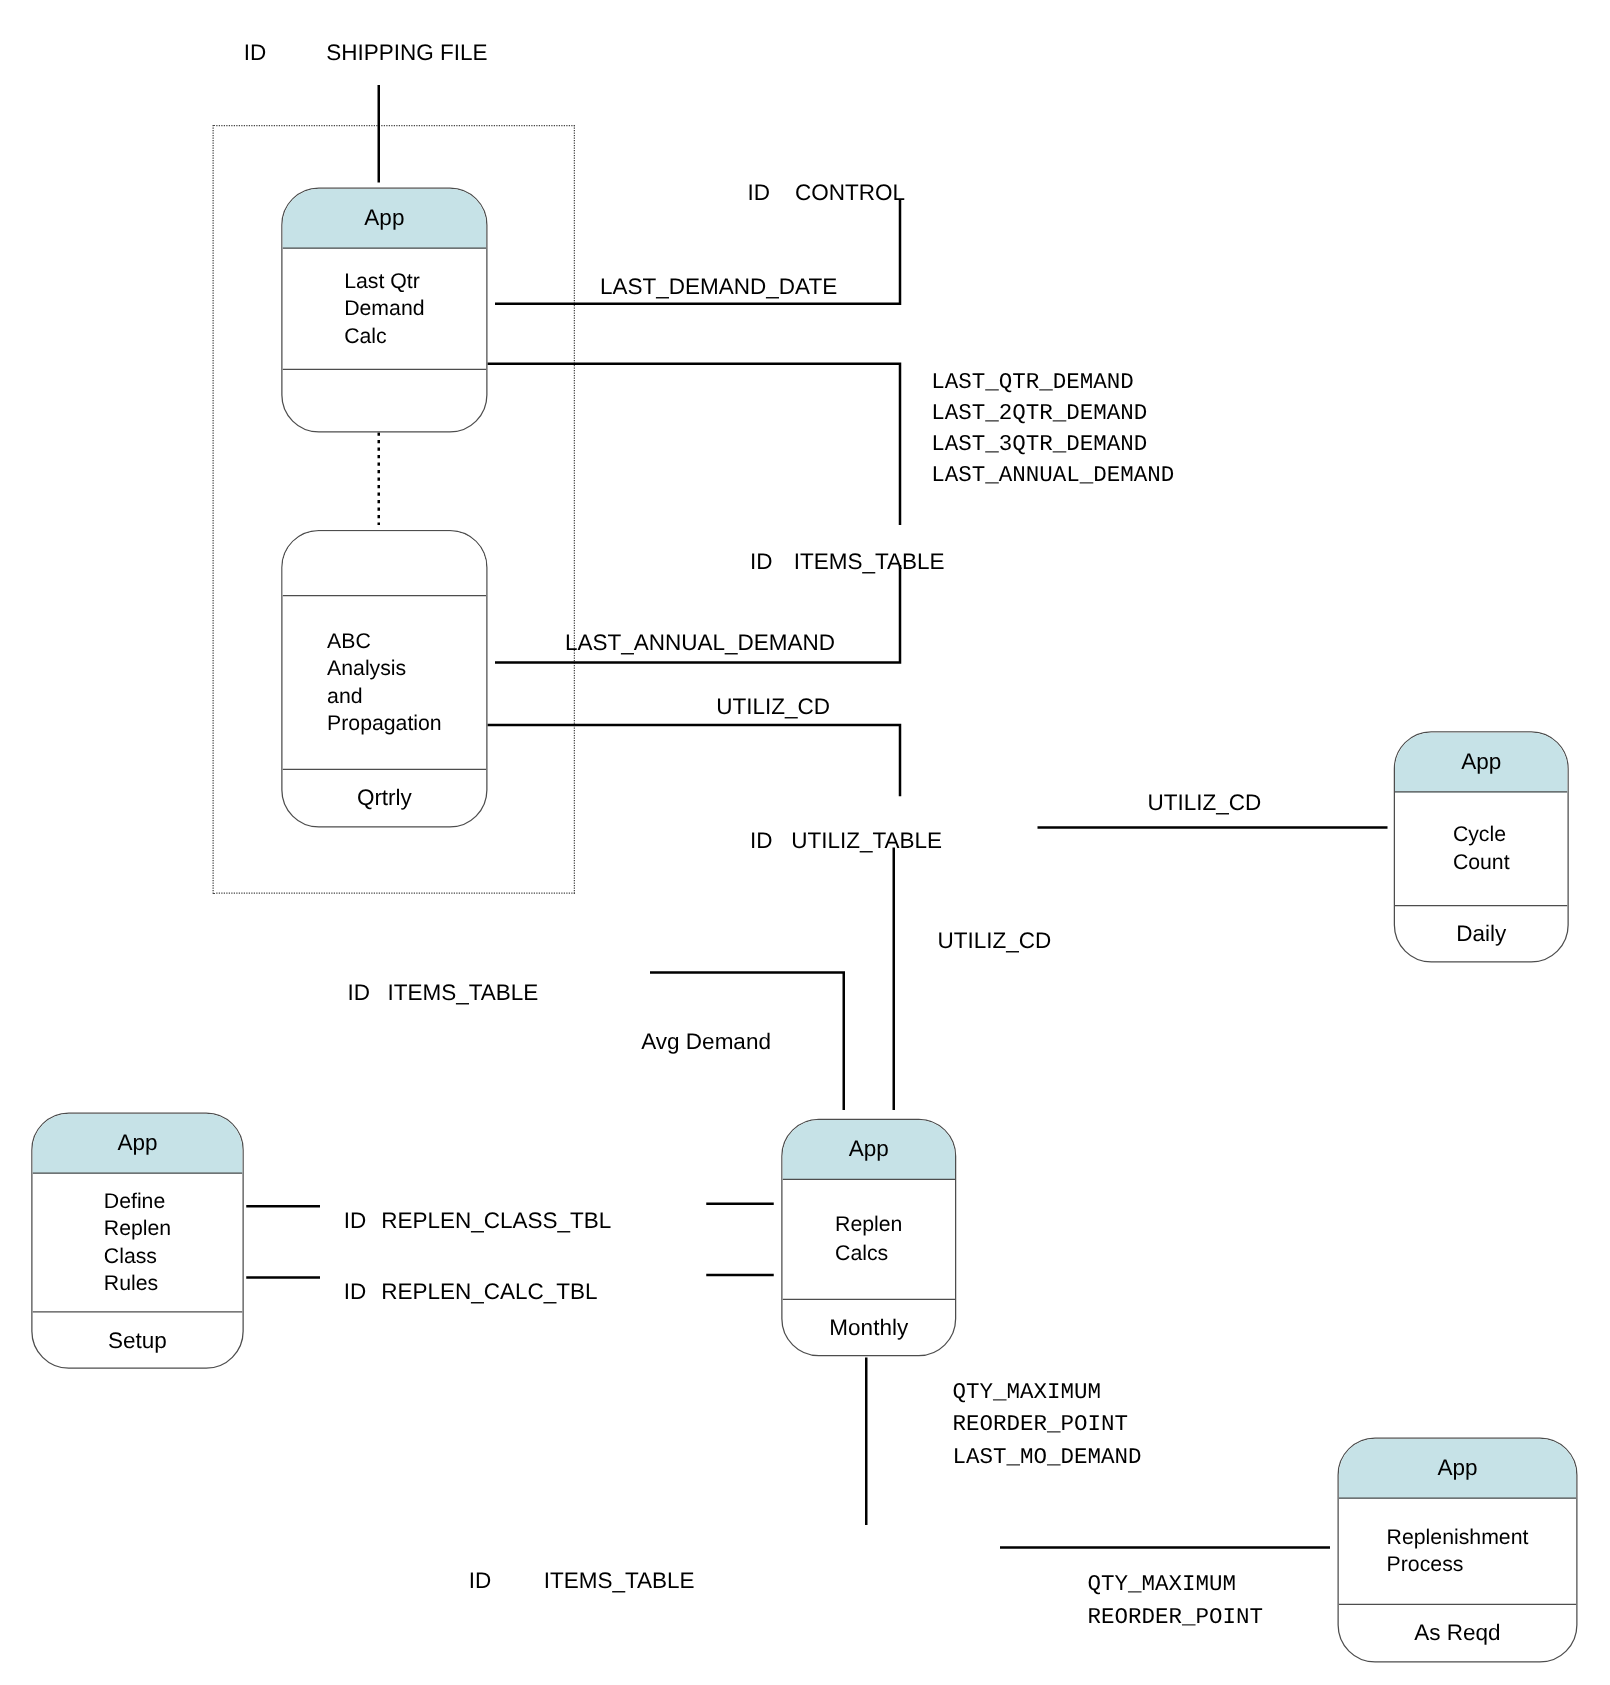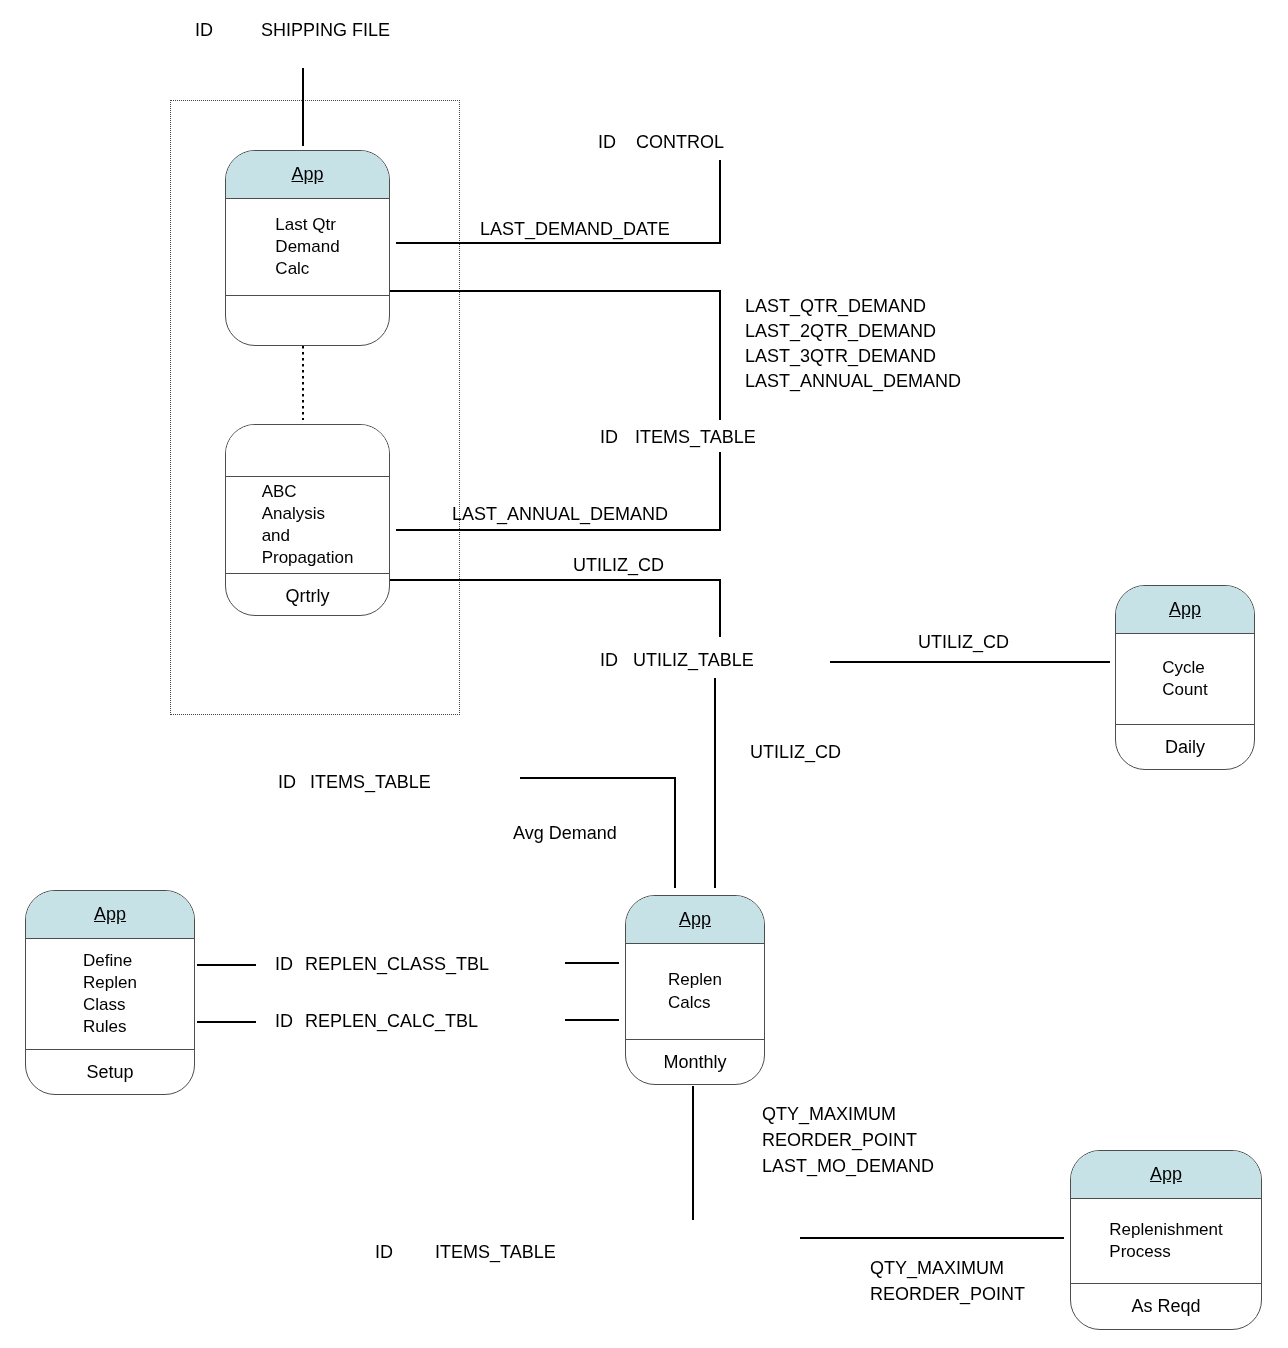--- a/index.html
+++ b/index.html
@@ -46,21 +46,20 @@
     overflow:hidden;
   }
   .node-header{
     flex:0 0 auto;
     display:flex;
     align-items:center;
     justify-content:center;
     background:var(--node-header-fill);
     border-bottom:1.4px solid var(--node-border);
     font-size:18px;
-    text-decoration:underline;
   }
   .node-header.empty{ background:#fff; }
   .node-body{
     flex:1 1 auto;
     display:flex;
     align-items:center;
     justify-content:center;
     text-align:left;
     white-space:pre-line;
     font-size:17px;
@@ -75,33 +74,34 @@
     border-top:1.4px solid var(--node-border);
     font-size:18px;
   }
   .store-label{
     position:absolute;
     display:flex;
     align-items:flex-start;
     font-size:18px;
     line-height:22px;
     white-space:nowrap;
+    margin-top:12px;
   }
   .flow-label{
     position:absolute;
     font-size:18px;
     line-height:22px;
     white-space:nowrap;
   }
   .flow-label-group{
     position:absolute;
     font-size:18px;
     white-space:nowrap;
   }
-  .flow-label-group .line{ line-height:25px; }
+  .flow-label-group .line{ line-height:25px;font-family:Liberation Mono, monospace; }
   .flow-label-group.lg26 .line{ line-height:26px;margin-left:32px; }
 </style>
 </head>
 <body>
 
 <div class="canvas">
 
   <div class="group-box" style="left:170px;top:100px;width:290px;height:615px"></div>
 
   <svg class="wires" viewBox="0 0 1288 1348">
@@ -128,21 +128,21 @@
   </svg>
 
   <div class="node" style="left:225px;top:150px;width:165px;height:196px">
     <div class="node-header" style="height:48px">App</div>
     <div class="node-body">Last Qtr
 Demand
 Calc</div>
     <div class="node-footer" style="height:50px"></div>
   </div>
 
-  <div class="node" style="left:225px;top:424px;width:165px;height:192px">
+  <div class="node" style="left:225px;top:424px;width:165px;height:238px">
     <div class="node-header empty" style="height:52px"></div>
     <div class="node-body">ABC
 Analysis
 and
 Propagation</div>
     <div class="node-footer" style="height:46px">Qrtrly</div>
   </div>
 
   <div class="node" style="left:1115px;top:585px;width:140px;height:185px">
     <div class="node-header" style="height:48px">App</div>

